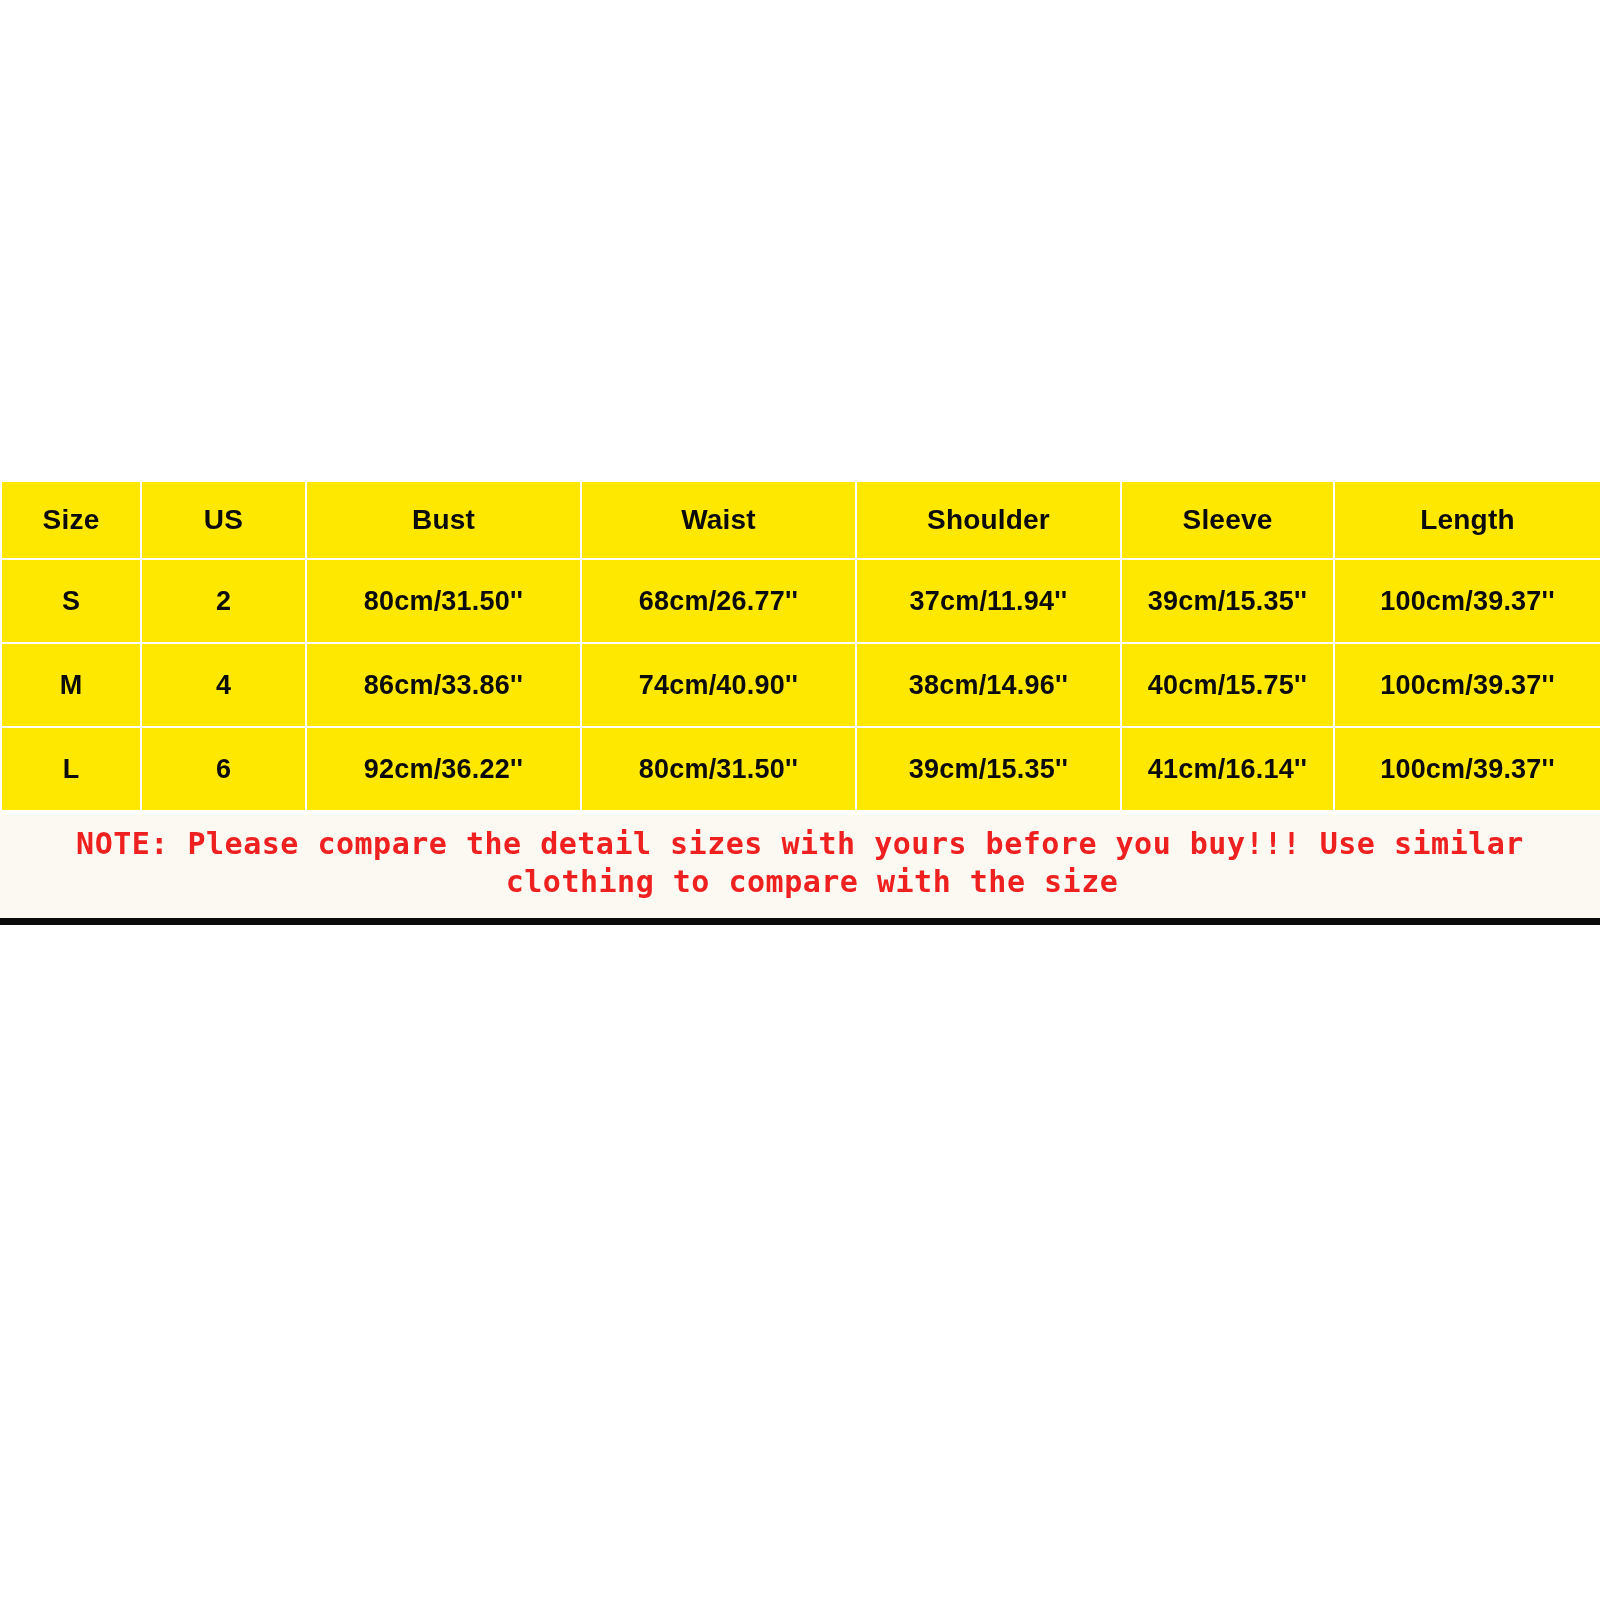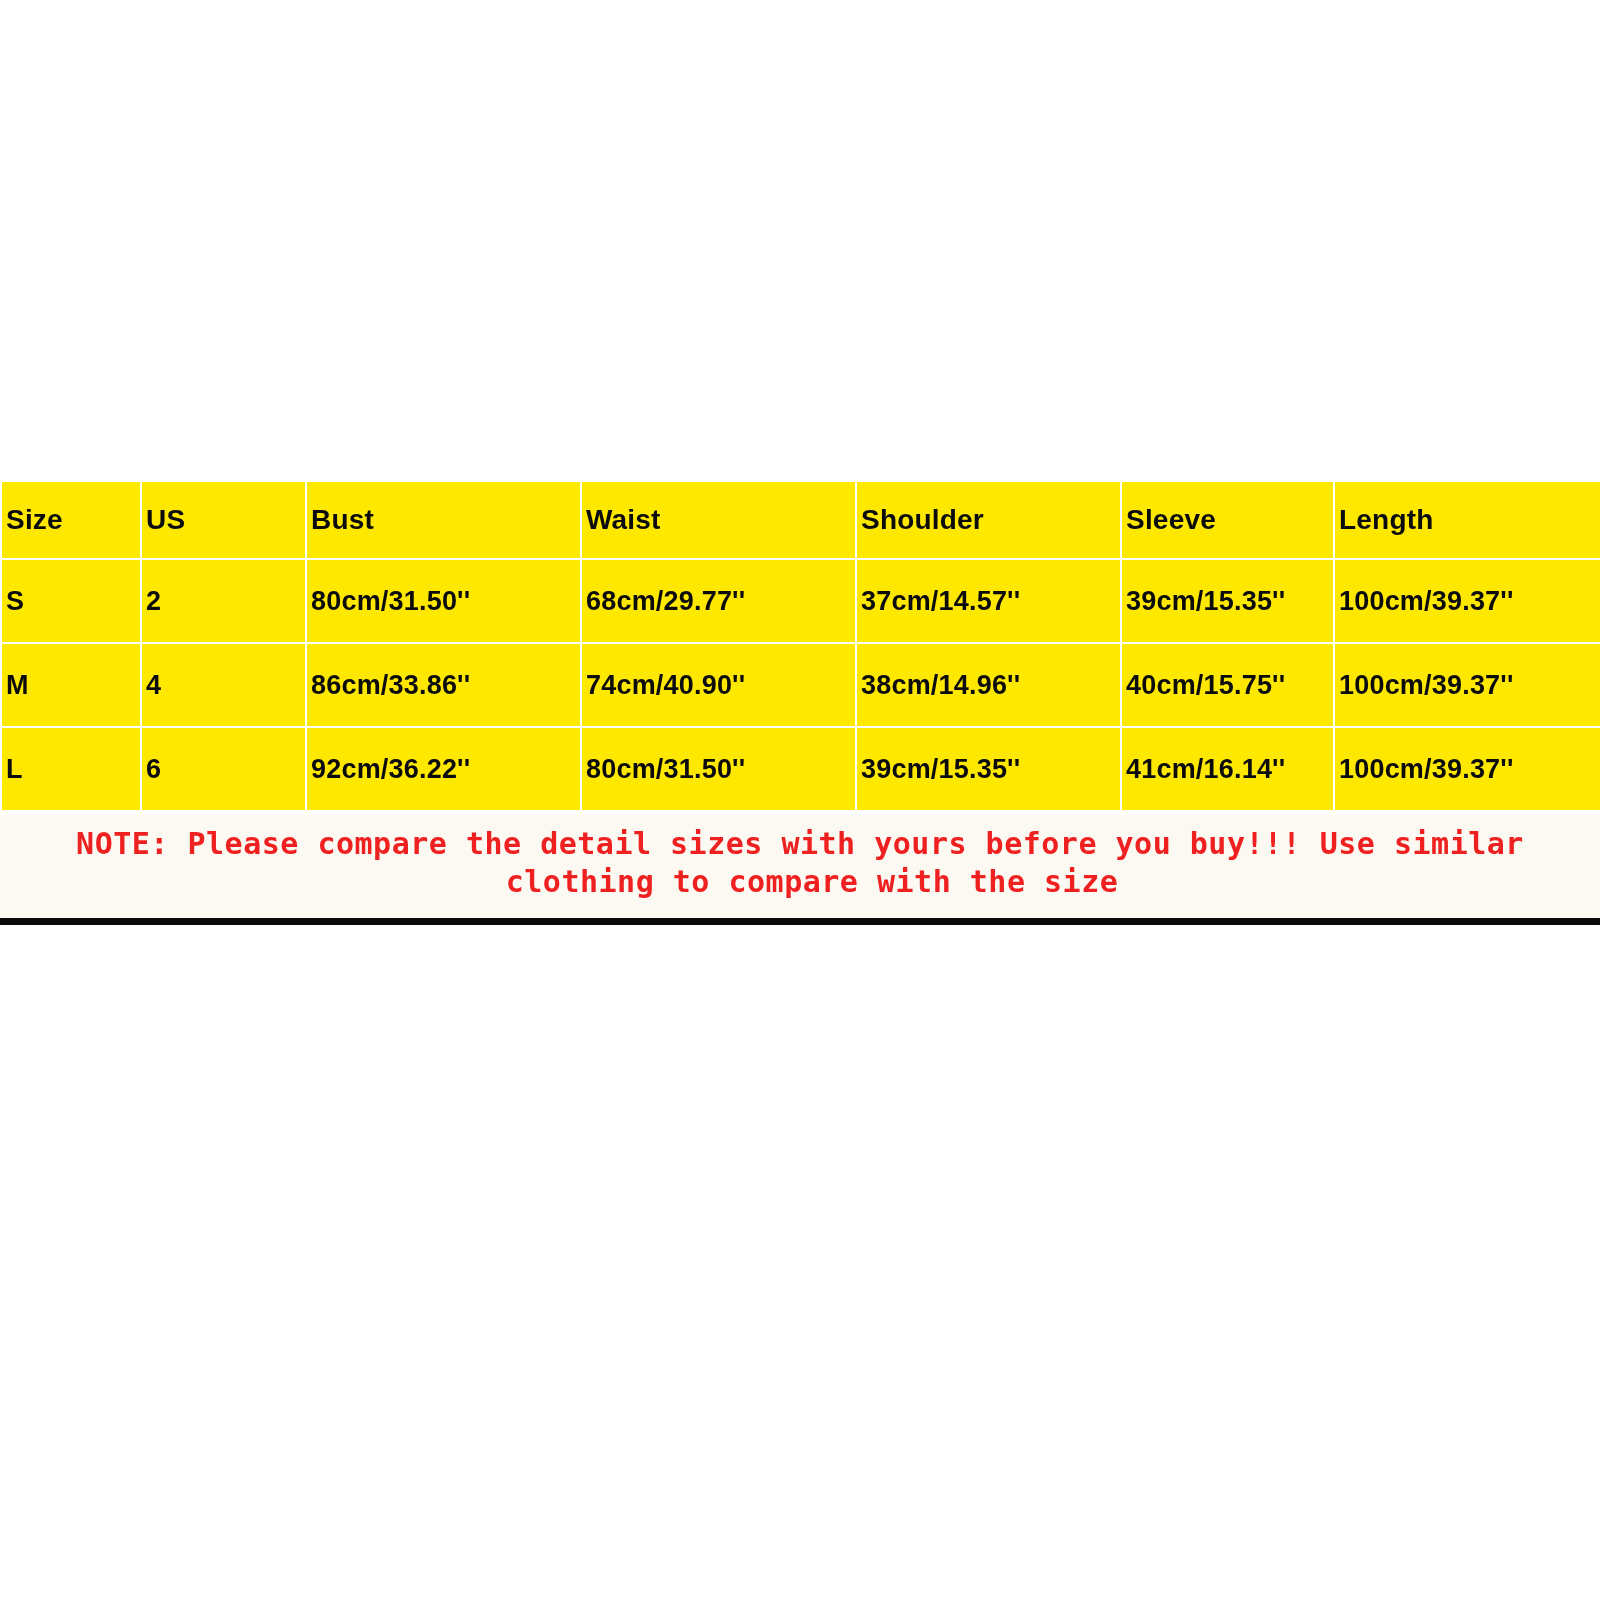--- a/index.html
+++ b/index.html
@@ -28,21 +28,21 @@
     table-layout: fixed;
     background: #ffe800;
   }
 
   table.size-table td,
   table.size-table th {
     border: 2px solid #ffffff;
     background: #ffe800;
     color: #0c0c0c;
     font-weight: bold;
-    text-align: left;
+    text-align: center;
     vertical-align: middle;
     font-size: 27px;
     height: 82px;
     padding: 0 4px;
     letter-spacing: 0.2px;
   }
 
   table.size-table tr.header-row th {
     font-size: 28px;
     height: 76px;
@@ -104,22 +104,22 @@
         <th>Shoulder</th>
         <th>Sleeve</th>
         <th>Length</th>
       </tr>
     </thead>
     <tbody>
       <tr>
         <td>S</td>
         <td>2</td>
         <td>80cm/31.50''</td>
-        <td>68cm/29.77''</td>
-        <td>37cm/14.57''</td>
+        <td>68cm/26.77''</td>
+        <td>37cm/11.94''</td>
         <td>39cm/15.35''</td>
         <td>100cm/39.37''</td>
       </tr>
       <tr>
         <td>M</td>
         <td>4</td>
         <td>86cm/33.86''</td>
         <td>74cm/40.90''</td>
         <td>38cm/14.96''</td>
         <td>40cm/15.75''</td>

